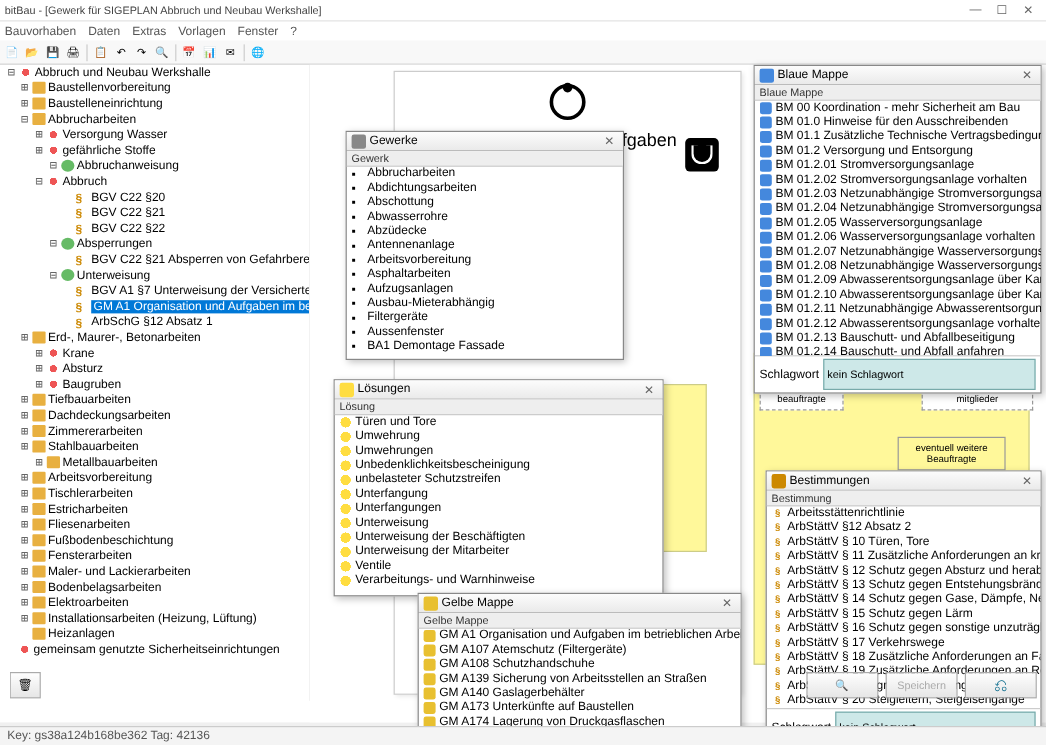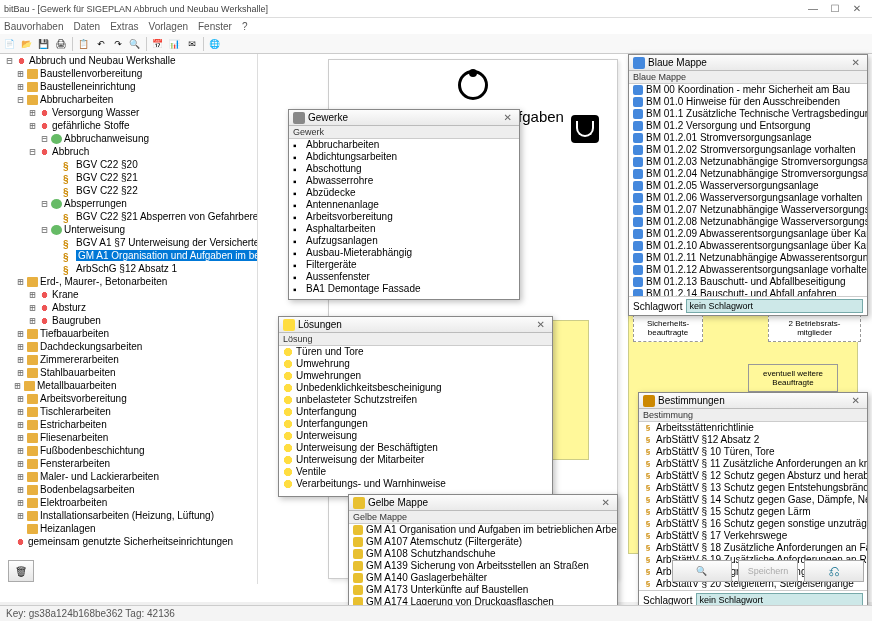--- a/index.html
+++ b/index.html
@@ -46,21 +46,21 @@
 .panel-title .close { margin-left: auto; cursor: pointer; color: #666; padding: 0 3px; }
 .panel-body { overflow-y: auto; overflow-x: hidden; }
 .panel-header-row { background: #eee; border-bottom: 1px solid #ccc; padding: 1px 4px; font-size: 9px; color: #333; }
 .list-item { padding: 0 4px; line-height: 12px; font-size: 9px; white-space: nowrap; display: flex; align-items: center; cursor: pointer; }
 .li-ico { width: 10px; height: 10px; margin-right: 3px; flex-shrink: 0; }
 .ico-blue { background: #4488dd; border-radius: 2px; }
 .ico-yel { background: #e8c030; border-radius: 2px; }
 .ico-bulb { background: radial-gradient(circle, #ffdd40 60%, transparent 61%); }
 .ico-sec { color: #c80; font-weight: bold; text-align: center; line-height: 10px; font-size: 8px; }
 .panel-footer { border-top: 1px solid #ccc; padding: 2px 4px; font-size: 9px; display: flex; align-items: center; gap: 4px; }
-.panel-footer input { flex: 1; border: 1px solid #7aa; background: #cde8e8; font-size: 9px; padding: 0 2px; height: 14px; }
+.panel-footer input { flex: 1; border: 1px solid #7aa; background: #cde8e8; font-size: 9px; padding: 0 2px; height: 26px; }
 
 .statusbar { position: absolute; bottom: 0; left: 0; right: 0; height: 16px; background: #f4f4f4; border-top: 1px solid #ccc; font-size: 8px; color: #555; padding: 2px 6px; display: flex; align-items: center; }
 
 .bottom-btns { position: absolute; right: 8px; bottom: 20px; display: flex; gap: 6px; }
 .bigbtn { width: 60px; height: 22px; border: 1px solid #aaa; background: linear-gradient(#fefefe,#e6e6e6); display: flex; align-items: center; justify-content: center; font-size: 9px; cursor: pointer; }
 .bigbtn.disabled { color: #aaa; }
 .trash-btn { position: absolute; left: 8px; bottom: 20px; width: 26px; height: 22px; border: 1px solid #aaa; background: linear-gradient(#fefefe,#e6e6e6); display: flex; align-items: center; justify-content: center; cursor: pointer; }
 
 .info-text { font-size: 7px; color: #444; }
 </style>
@@ -122,21 +122,21 @@
       <div class="tree-node sel" style="padding-left: 52px;"><span class="exp"></span><span class="ico ico-par">§</span><span class="label">GM A1 Organisation und Aufgaben im betrieblichen Arb</span></div>
       <div class="tree-node" style="padding-left: 52px;"><span class="exp"></span><span class="ico ico-par">§</span><span class="label">ArbSchG §12 Absatz 1</span></div>
       <div class="tree-node" style="padding-left: 16px;"><span class="exp">⊞</span><span class="ico ico-folder"></span><span class="label">Erd-, Maurer-, Betonarbeiten</span></div>
       <div class="tree-node" style="padding-left: 28px;"><span class="exp">⊞</span><span class="ico ico-constr"></span><span class="label">Krane</span></div>
       <div class="tree-node" style="padding-left: 28px;"><span class="exp">⊞</span><span class="ico ico-constr"></span><span class="label">Absturz</span></div>
       <div class="tree-node" style="padding-left: 28px;"><span class="exp">⊞</span><span class="ico ico-constr"></span><span class="label">Baugruben</span></div>
       <div class="tree-node" style="padding-left: 16px;"><span class="exp">⊞</span><span class="ico ico-folder"></span><span class="label">Tiefbauarbeiten</span></div>
       <div class="tree-node" style="padding-left: 16px;"><span class="exp">⊞</span><span class="ico ico-folder"></span><span class="label">Dachdeckungsarbeiten</span></div>
       <div class="tree-node" style="padding-left: 16px;"><span class="exp">⊞</span><span class="ico ico-folder"></span><span class="label">Zimmererarbeiten</span></div>
       <div class="tree-node" style="padding-left: 16px;"><span class="exp">⊞</span><span class="ico ico-folder"></span><span class="label">Stahlbauarbeiten</span></div>
-      <div class="tree-node" style="padding-left: 13px;"><span class="exp">⊞</span><span class="ico ico-folder"></span><span class="label">Metallbauarbeiten</span></div>
+      <div class="tree-node" style="padding-left: 28px;"><span class="exp">⊞</span><span class="ico ico-folder"></span><span class="label">Metallbauarbeiten</span></div>
       <div class="tree-node" style="padding-left: 16px;"><span class="exp">⊞</span><span class="ico ico-folder"></span><span class="label">Arbeitsvorbereitung</span></div>
       <div class="tree-node" style="padding-left: 16px;"><span class="exp">⊞</span><span class="ico ico-folder"></span><span class="label">Tischlerarbeiten</span></div>
       <div class="tree-node" style="padding-left: 16px;"><span class="exp">⊞</span><span class="ico ico-folder"></span><span class="label">Estricharbeiten</span></div>
       <div class="tree-node" style="padding-left: 16px;"><span class="exp">⊞</span><span class="ico ico-folder"></span><span class="label">Fliesenarbeiten</span></div>
       <div class="tree-node" style="padding-left: 16px;"><span class="exp">⊞</span><span class="ico ico-folder"></span><span class="label">Fußbodenbeschichtung</span></div>
       <div class="tree-node" style="padding-left: 16px;"><span class="exp">⊞</span><span class="ico ico-folder"></span><span class="label">Fensterarbeiten</span></div>
       <div class="tree-node" style="padding-left: 16px;"><span class="exp">⊞</span><span class="ico ico-folder"></span><span class="label">Maler- und Lackierarbeiten</span></div>
       <div class="tree-node" style="padding-left: 16px;"><span class="exp">⊞</span><span class="ico ico-folder"></span><span class="label">Bodenbelagsarbeiten</span></div>
       <div class="tree-node" style="padding-left: 16px;"><span class="exp">⊞</span><span class="ico ico-folder"></span><span class="label">Elektroarbeiten</span></div>
       <div class="tree-node" style="padding-left: 16px;"><span class="exp">⊞</span><span class="ico ico-folder"></span><span class="label">Installationsarbeiten (Heizung, Lüftung)</span></div>

